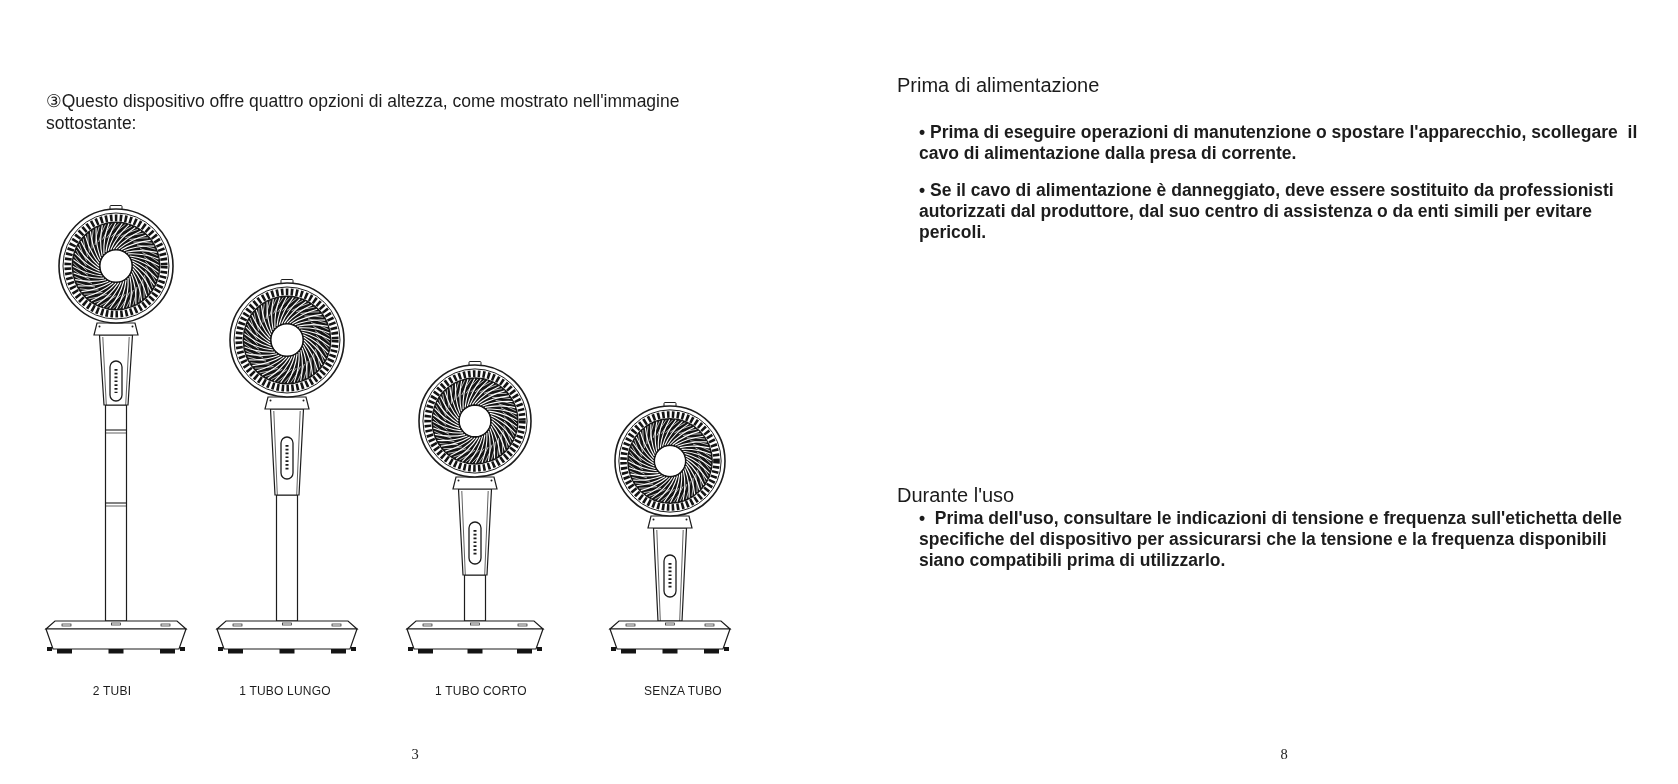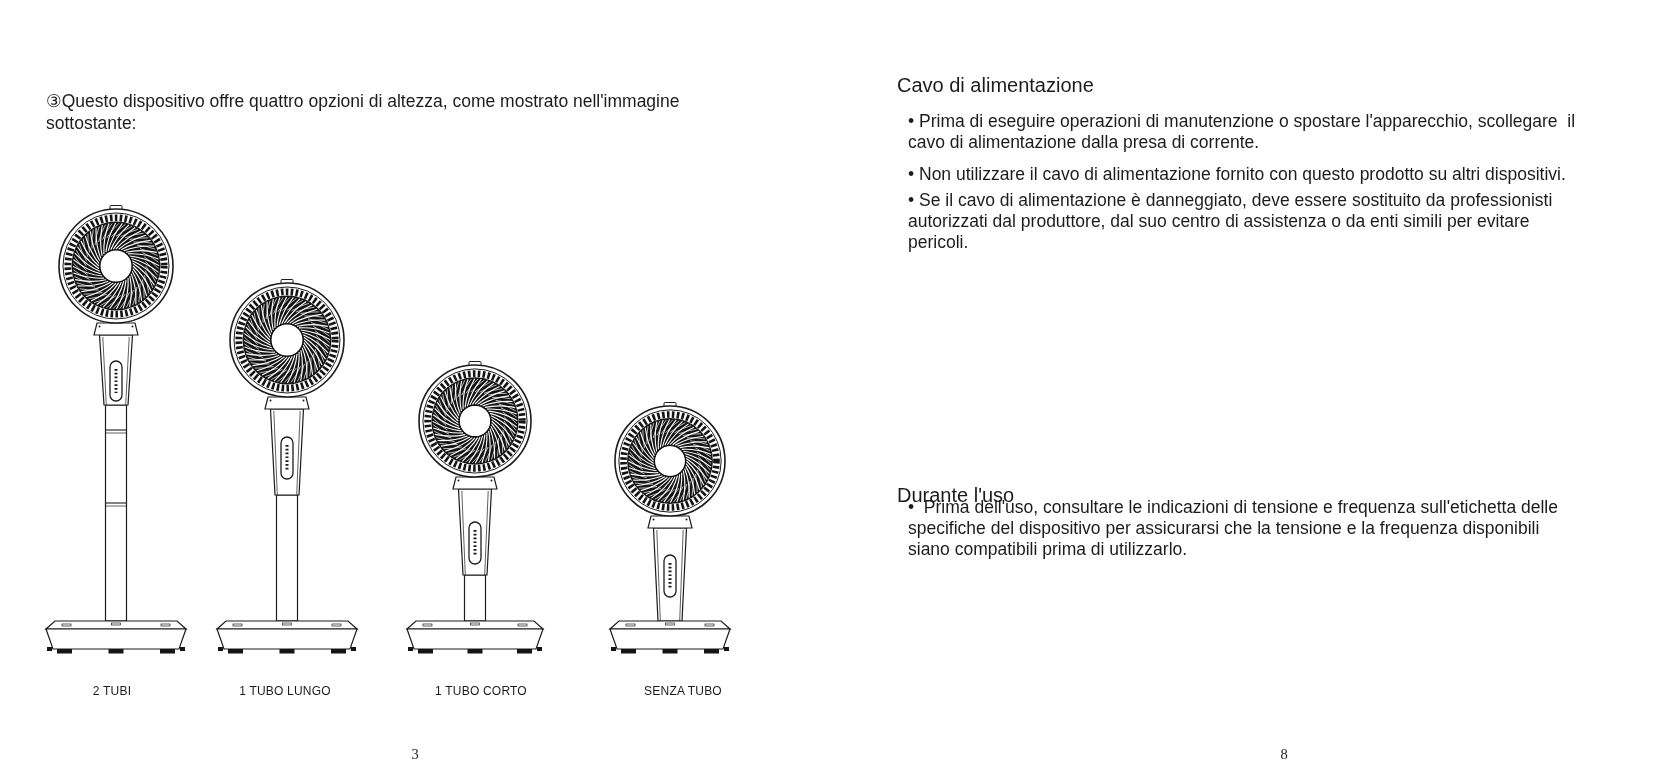--- a/index.html
+++ b/index.html
@@ -22,21 +22,21 @@
     font-size:20px;font-weight:normal;
   }
   #title-cavo{top:74px;}
   #title-durante{top:484px;}
   .bullets{
     position:absolute;left:903px;width:758px;
     font-size:17.5px;line-height:21px;
   }
   #sec1-bullets{top:106px;}
   #sec2-bullets{top:492px;}
-  .bullet{margin:5px;white-space:pre-wrap;}
+  .bullet{margin:16px;white-space:pre-wrap;font-weight:bold;}
   .bullet.gap-after{margin-bottom:11px;}
   .pagenum{
     position:absolute;transform:translateX(-50%);
     font-family:"Liberation Serif", serif;font-size:14.5px;color:#222;
   }
   #pn-left{left:415px;top:746px;}
   #pn-right{left:1284px;top:746px;}
 </style>
 </head>
 <body>
@@ -483,26 +483,25 @@
 
     <span class="fan-label" style="left:112px">2 TUBI</span>
     <span class="fan-label" style="left:285px">1 TUBO LUNGO</span>
     <span class="fan-label" style="left:481px">1 TUBO CORTO</span>
     <span class="fan-label" style="left:683px">SENZA TUBO</span>
 
     <div class="pagenum" id="pn-left">3</div>
   </section>
 
   <section>
-    <h2 class="sec-title" id="title-cavo">Cavo di alimentazione</h2>
+    <h2 class="sec-title" id="title-cavo">Prima di alimentazione</h2>
 
     <div class="bullets" id="sec1-bullets">
       <p class="bullet gap-after">• Prima di eseguire operazioni di manutenzione o spostare l'apparecchio, scollegare  il
 cavo di alimentazione dalla presa di corrente.</p>
-      <p class="bullet">• Non utilizzare il cavo di alimentazione fornito con questo prodotto su altri dispositivi.</p>
       <p class="bullet">• Se il cavo di alimentazione è danneggiato, deve essere sostituito da professionisti
 autorizzati dal produttore, dal suo centro di assistenza o da enti simili per evitare
 pericoli.</p>
     </div>
 
     <h2 class="sec-title" id="title-durante">Durante l'uso</h2>
 
     <div class="bullets" id="sec2-bullets">
       <p class="bullet">•  Prima dell'uso, consultare le indicazioni di tensione e frequenza sull'etichetta delle
 specifiche del dispositivo per assicurarsi che la tensione e la frequenza disponibili

